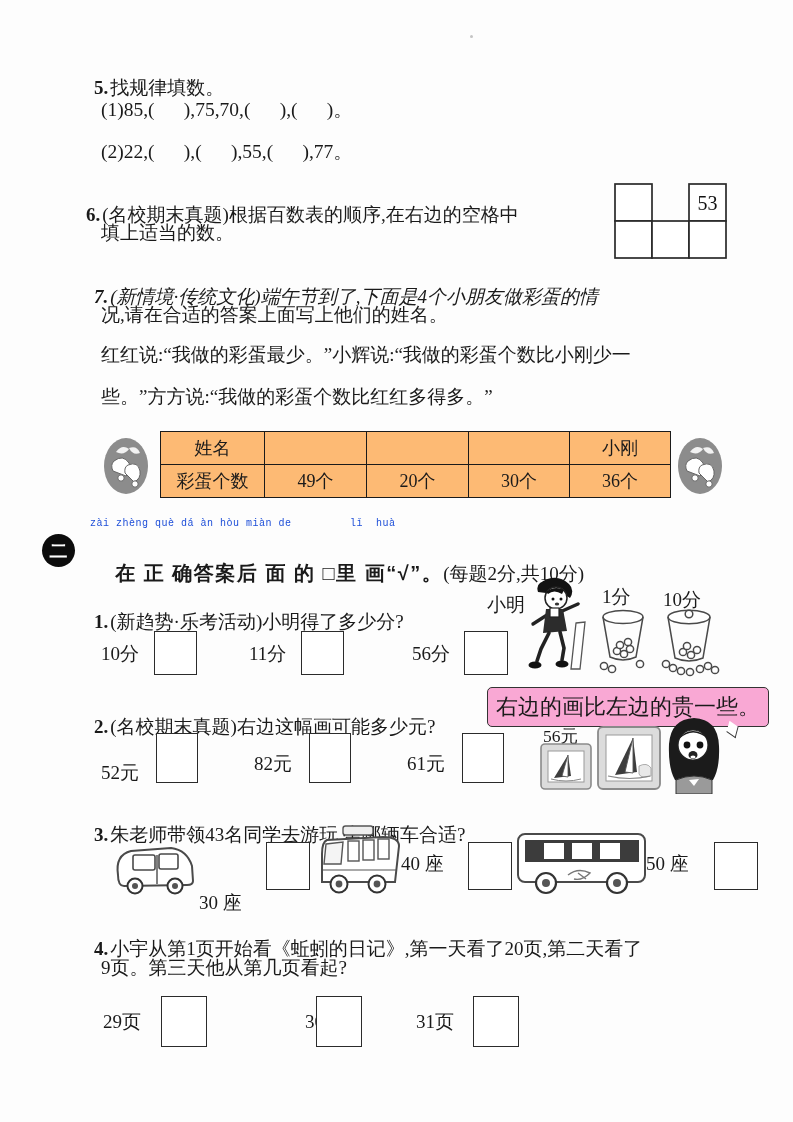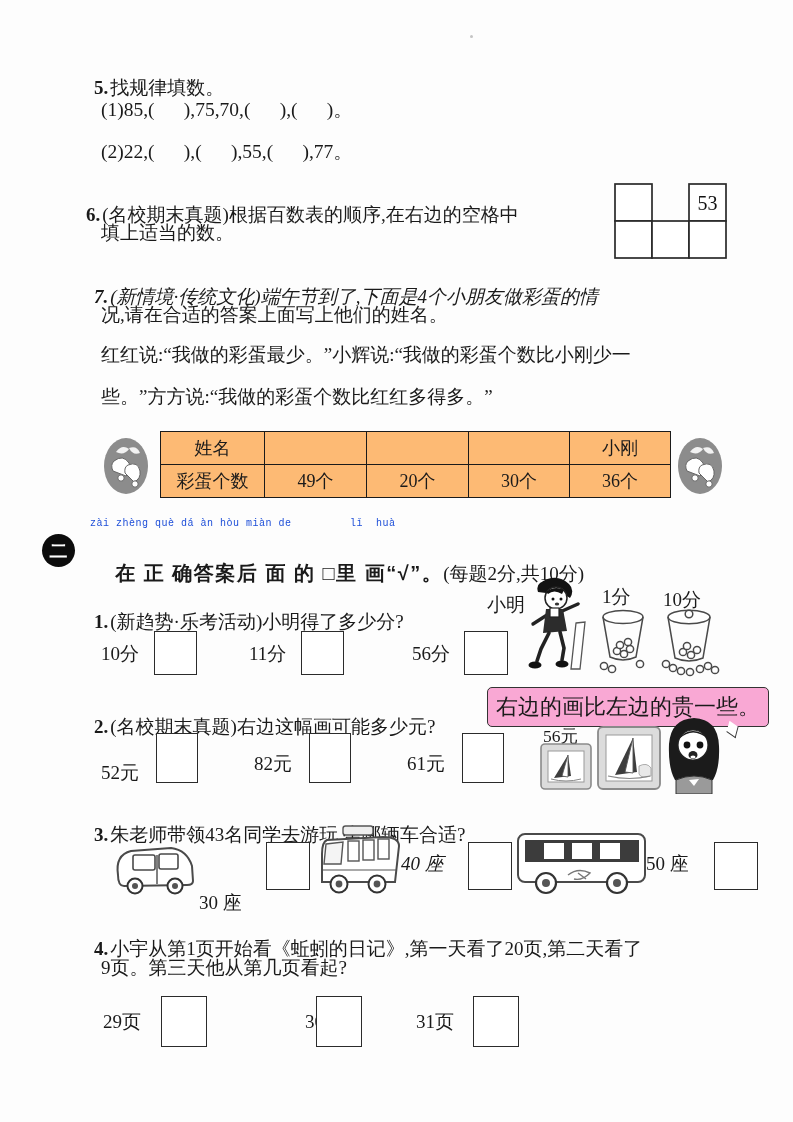--- a/index.html
+++ b/index.html
@@ -252,21 +252,21 @@
     <path d="M13 20 L30 18 L28 40 L11 40 z" fill="#f4f4f4" stroke="#555" stroke-width="1.4"></path>
     <rect x="35" y="17" width="11" height="20" fill="#fff" stroke="#555" stroke-width="1.4"></rect>
     <rect x="50" y="16" width="11" height="20" fill="#fff" stroke="#555" stroke-width="1.4"></rect>
     <rect x="65" y="15" width="11" height="20" fill="#fff" stroke="#555" stroke-width="1.4"></rect>
     <path d="M10 46 L83 46" stroke="#555" stroke-width="1.2"></path>
     <circle cx="26" cy="60" r="8.5" fill="#fff" stroke="#333" stroke-width="2"></circle>
     <circle cx="26" cy="60" r="3.4" fill="#555"></circle>
     <circle cx="64" cy="60" r="8.5" fill="#fff" stroke="#333" stroke-width="2"></circle>
     <circle cx="64" cy="60" r="3.4" fill="#555"></circle>
   </svg>
-  <div class="optlabel" style="left:401px;top:851px;font-style:italic;">40 座</div>
+  <div class="optlabel" style="left:401px;top:851px;">40 座</div>
   <div class="ansbox" style="left:468px;top:842px;width:42px;height:46px;"></div>
 
   <svg class="abs" style="left:516px;top:827px;" width="132" height="70" viewBox="0 0 132 70">
     <rect x="2" y="7" width="127" height="48" rx="7" fill="#fff" stroke="#4a4a4a" stroke-width="2"></rect>
     <rect x="9" y="13" width="114" height="22" fill="#3c3c3c"></rect>
     <rect x="28" y="16" width="20" height="16" fill="#fff"></rect>
     <rect x="56" y="16" width="20" height="16" fill="#fff"></rect>
     <rect x="84" y="16" width="20" height="16" fill="#fff"></rect>
     <path d="M52 48 q10 -8 22 -2 q-8 8 -16 6 M62 46 l8 6" stroke="#777" fill="none" stroke-width="1.4"></path>
     <circle cx="30" cy="56" r="10" fill="#fff" stroke="#333" stroke-width="2.2"></circle>

